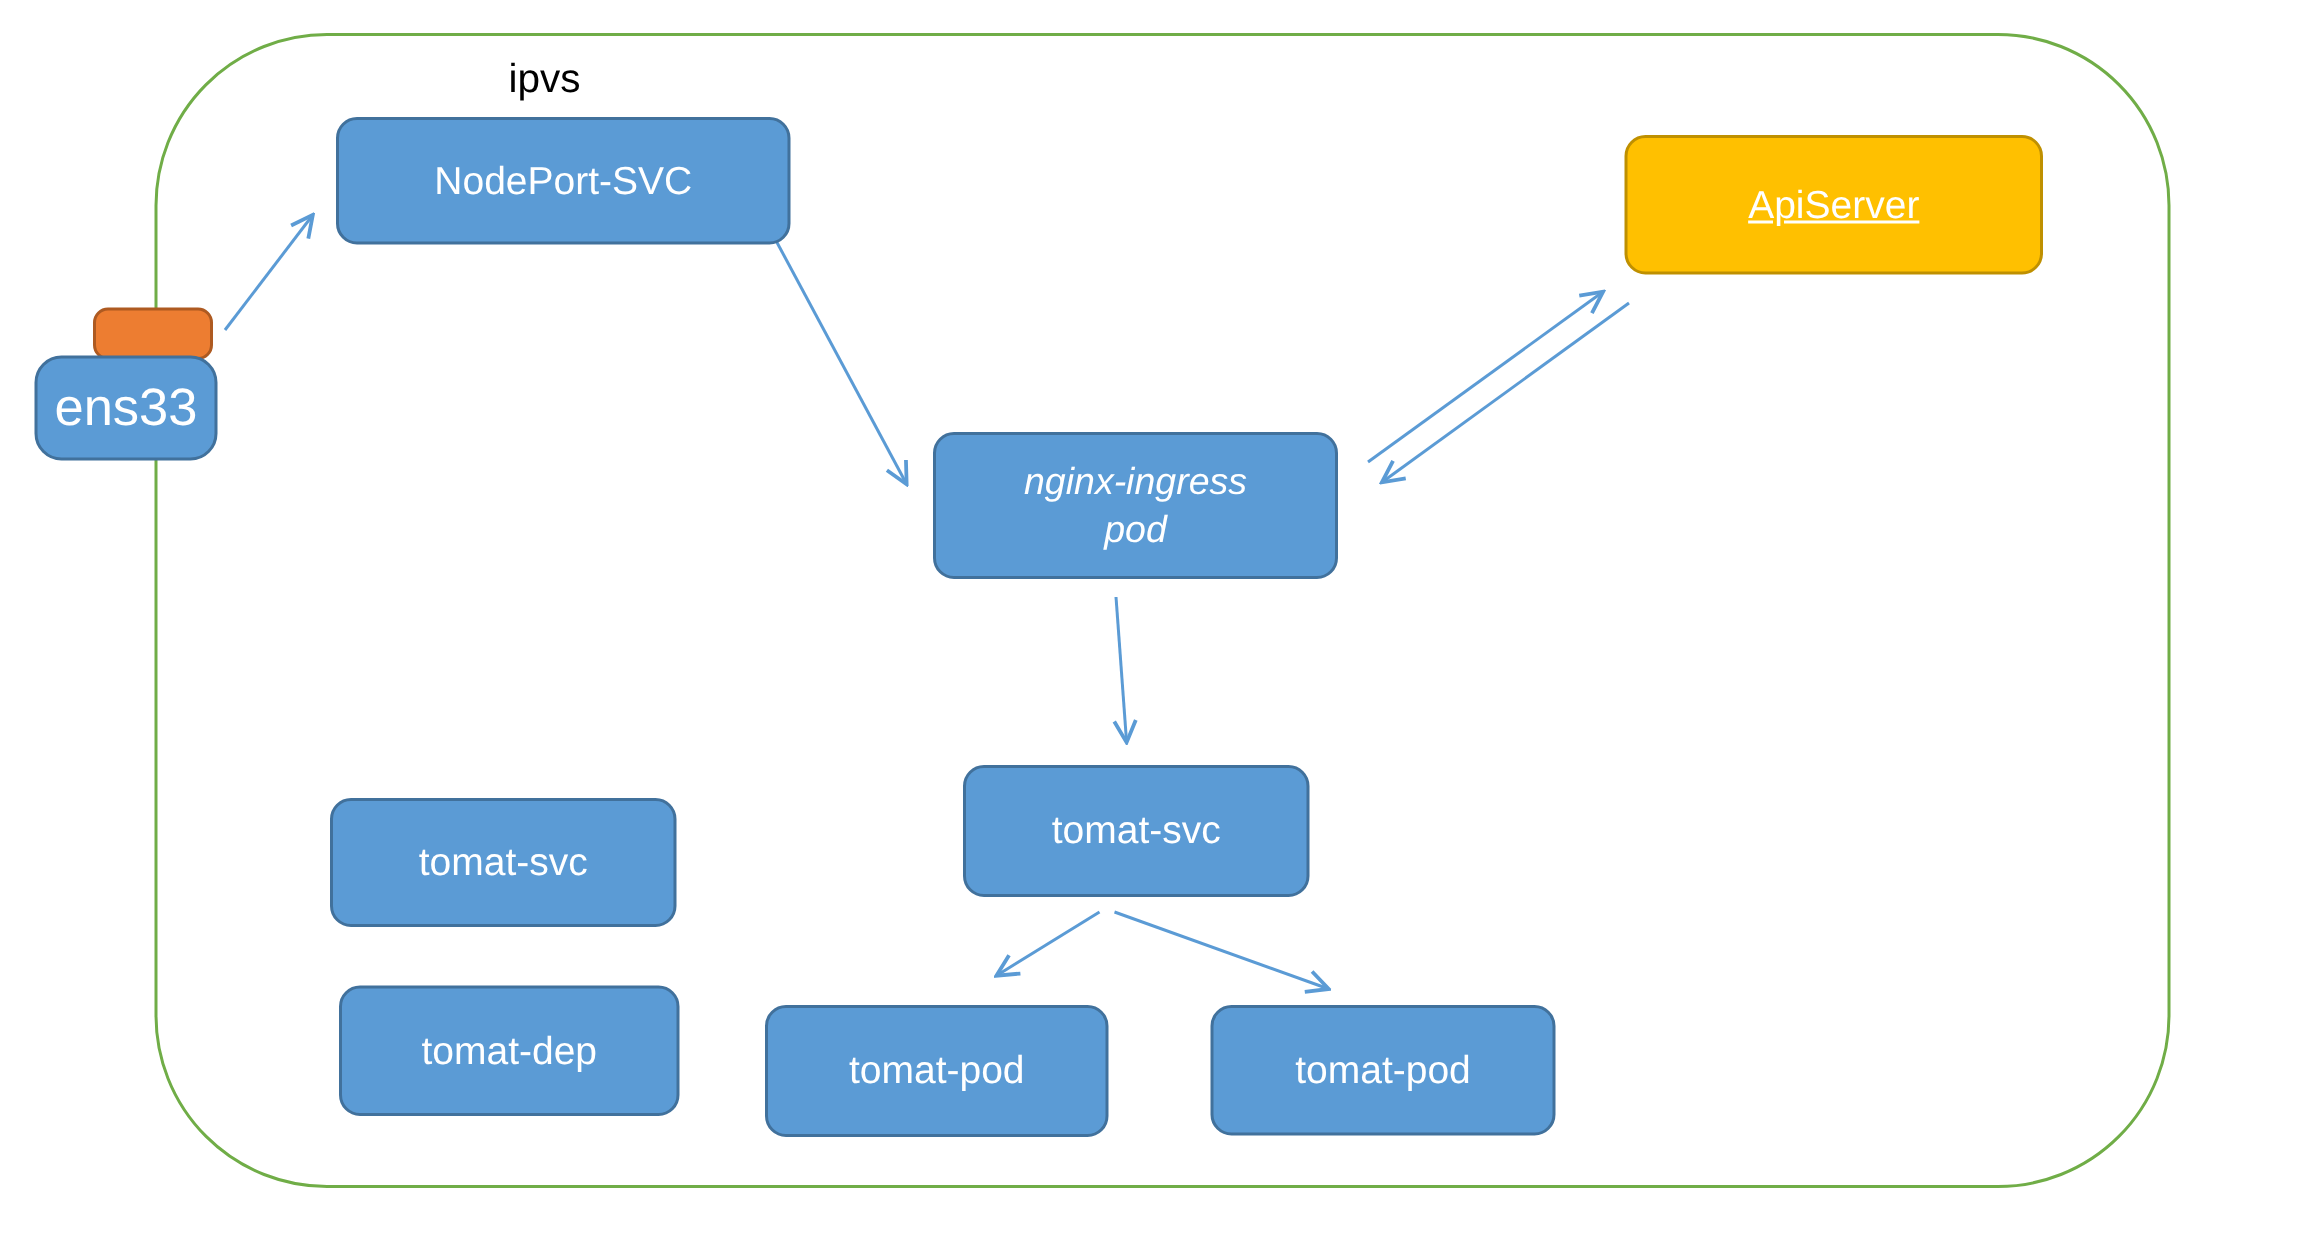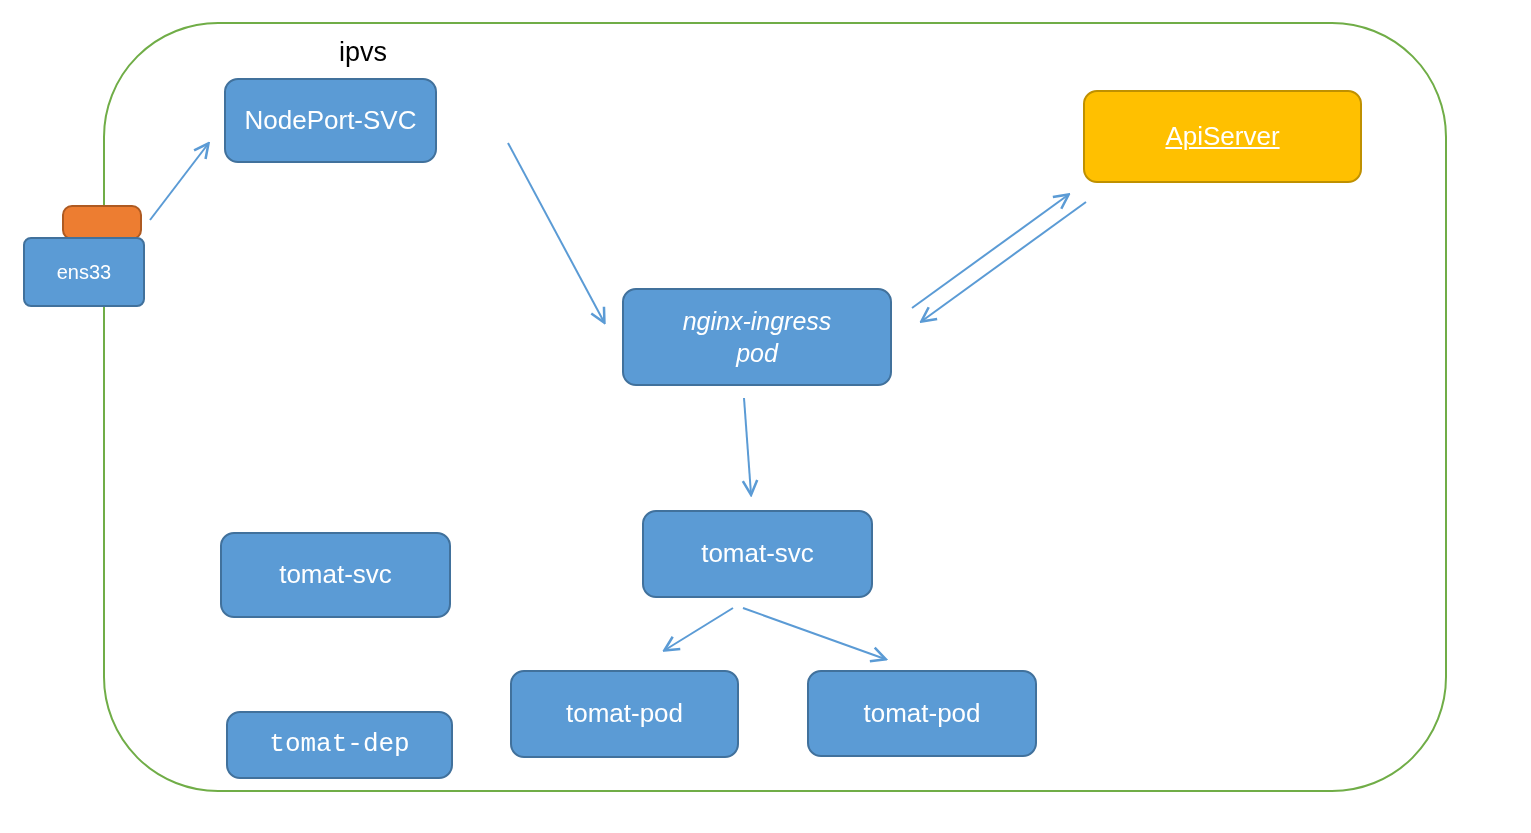--- a/index.html
+++ b/index.html
@@ -50,28 +50,28 @@
     background: #FFC000;
     border-color: #BF9000;
     text-decoration: underline;
   }
   .node--nic-tab {
     background: #ED7D31;
     border-color: #AE5A21;
     border-radius: 10px;
   }
 
-  .node--nodeport   { left: 224px; top: 78px;  width: 213px; height: 85px; }
+  .node--nodeport   { left: 224px; top: 78px;  width: 303px; height: 85px; }
   .node--apiserver  { left: 1083px; top: 90px; width: 279px; height: 93px; }
   .node--nic        { left: 62px;  top: 205px; width: 80px;  height: 35px; }
-  .node--ens33      { left: 23px;  top: 237px; width: 122px; height: 70px; font-size: 20px; border-radius: 8px; }
+  .node--ens33      { left: 23px;  top: 237px; width: 122px; height: 70px; font-size: 35px; border-radius: 18px; }
   .node--nginx      { left: 622px; top: 288px; width: 270px; height: 98px; font-size: 25px; font-style: italic; }
   .node--tomatsvc-l { left: 220px; top: 532px; width: 231px; height: 86px; }
   .node--tomatsvc-c { left: 642px; top: 510px; width: 231px; height: 88px; }
-  .node--tomatdep   { left: 226px; top: 711px; width: 227px; height: 68px; font-family: Liberation Mono, monospace; }
+  .node--tomatdep   { left: 226px; top: 657px; width: 227px; height: 87px; }
   .node--tomatpod-l { left: 510px; top: 670px; width: 229px; height: 88px; }
   .node--tomatpod-r { left: 807px; top: 670px; width: 230px; height: 87px; }
 
   .arrows {
     position: absolute;
     left: 0; top: 0;
     width: 1531px; height: 833px;
     pointer-events: none;
   }
   .arrows line {

